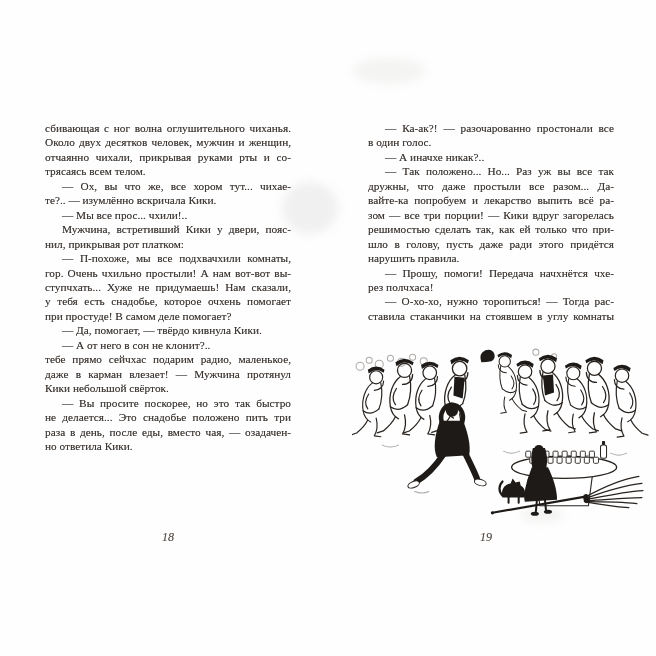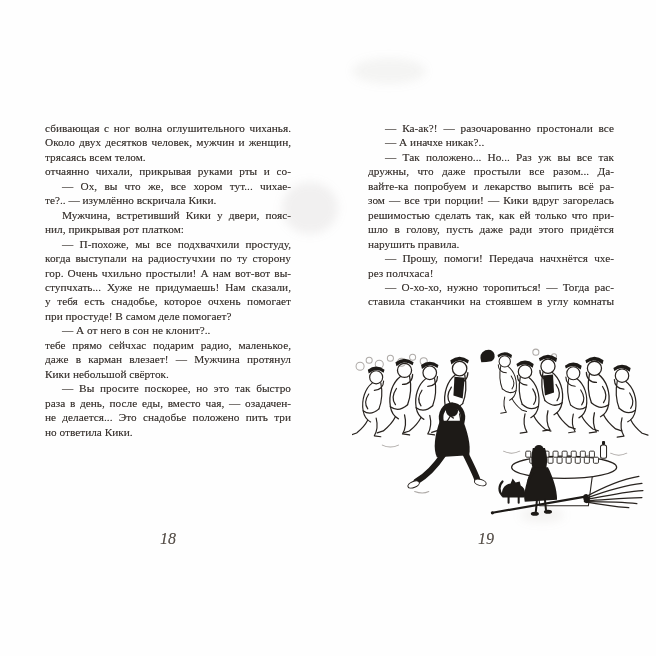--- a/index.html
+++ b/index.html
@@ -6,21 +6,21 @@
   body{width:656px;height:656px;font-family:"Liberation Serif","DejaVu Serif",serif;}
   .spread{position:relative;width:656px;height:656px;background:#fefefe;overflow:hidden;}
   .textcol{position:absolute;top:121px;width:246px;color:var(--ink,#3b3531);
            font-size:11.3px;text-shadow:0 0 .5px rgba(59,53,49,.55);}
   .textcol.left{left:45px;}
   .textcol.right{left:368px;}
   .line{height:14.46px;line-height:14.46px;overflow:hidden;text-align:left;}
   .line.just{text-align:justify;text-align-last:justify;}
   .line.ind{text-indent:17px;}
   .pagenum{position:absolute;top:530px;width:246px;text-align:center;
-           font-style:italic;font-size:16px;color:#57504a;text-shadow:0 0 .5px rgba(87,80,74,.5);}
+           font-style:italic;font-size:12px;color:#57504a;text-shadow:0 0 .5px rgba(87,80,74,.5);}
   .pagenum.left{left:45px;}
   .pagenum.right{left:363px;}
   .illustration{position:absolute;left:352px;top:348px;width:298px;height:176px;}
   .smudge{position:absolute;border-radius:50%;filter:blur(5px);pointer-events:none;}
   .smudge.s1{left:282px;top:182px;width:56px;height:52px;background:rgba(128,122,116,.10);}
   .smudge.s2{left:352px;top:58px;width:74px;height:26px;background:rgba(128,122,116,.08);}
   .smudge.s3{left:520px;top:508px;width:44px;height:14px;background:rgba(128,122,116,.09);}
   svg .ln{fill:none;stroke:#28231f;stroke-width:1.25;stroke-linecap:round;stroke-linejoin:round;}
   svg .thick{fill:none;stroke:#1d1a17;stroke-linecap:round;}
   svg .blk{fill:#1d1a17;stroke:none;}
@@ -32,45 +32,47 @@
 
 <div class="spread">
 
   <div class="smudge s1"></div>
   <div class="smudge s2"></div>
   <div class="smudge s3"></div>
 
   <div class="textcol left" id="left-text">
       <div class="line just">сбивающая с ног волна оглушительного чиханья.</div>
       <div class="line just">Около двух десятков человек, мужчин и женщин,</div>
+      <div class="line just">отчаянно чихали, прикрывая руками рты и со-</div>
       <div class="line">трясаясь всем телом.</div>
-      <div class="line just">отчаянно чихали, прикрывая руками рты и со-</div>
       <div class="line just ind">— Ох, вы что же, все хором тут... чихае-</div>
       <div class="line">те?.. — изумлённо вскричала Кики.</div>
+      <div class="line ind">— Мы все прос... чхили!..</div>
       <div class="line just ind">Мужчина, встретивший Кики у двери, пояс-</div>
       <div class="line">нил, прикрывая рот платком:</div>
-      <div class="line just ind">— П-похоже, мы все подхвачхили простуду,</div>
-      <div class="line just">когда выступали на радиостучхии по ту сторону</div>
+      <div class="line just ind">— П-похоже, мы все подхвачхили комнаты,</div>
       <div class="line just">гор. Очень чхильно простыли! А нам вот-вот вы-</div>
       <div class="line just">ступчхать... Хуже не придумаешь! Нам сказали,</div>
       <div class="line just">у тебя есть снадобье, которое очхень помогает</div>
       <div class="line">при простуде! В самом деле помогает?</div>
+      <div class="line ind">— Да, помогает, — твёрдо кивнула Кики.</div>
       <div class="line ind">— А от него в сон не клонит?..</div>
       <div class="line just">тебе прямо сейчхас подарим радио, маленькое,</div>
       <div class="line just">даже в карман влезает! — Мужчина протянул</div>
       <div class="line">Кики небольшой свёрток.</div>
       <div class="line just ind">— Вы просите поскорее, но это так быстро</div>
+      <div class="line just">не делается... Это снадобье положено пить три</div>
       <div class="line just">раза в день, после еды, вместо чая, — озадачен-</div>
-      <div class="line just">не делается... Это снадобье положено пить три</div>
       <div class="line">но ответила Кики.</div>
     </div>
   <div class="pagenum left">18</div>
 
   <div class="textcol right" id="right-text">
       <div class="line just ind">— Ка-ак?! — разочарованно простонали все</div>
+      <div class="line">в один голос.</div>
       <div class="line ind">— А иначхе никак?..</div>
       <div class="line just ind">— Так положено... Но... Раз уж вы все так</div>
       <div class="line just">дружны, что даже простыли все разом... Да-</div>
       <div class="line just">вайте-ка попробуем и лекарство выпить всё ра-</div>
       <div class="line just">зом — все три порции! — Кики вдруг загорелась</div>
       <div class="line just">решимостью сделать так, как ей только что при-</div>
       <div class="line just">шло в голову, пусть даже ради этого придётся</div>
       <div class="line">нарушить правила.</div>
       <div class="line just ind">— Прошу, помоги! Передача начхнётся чхе-</div>
       <div class="line">рез полчхаса!</div>

